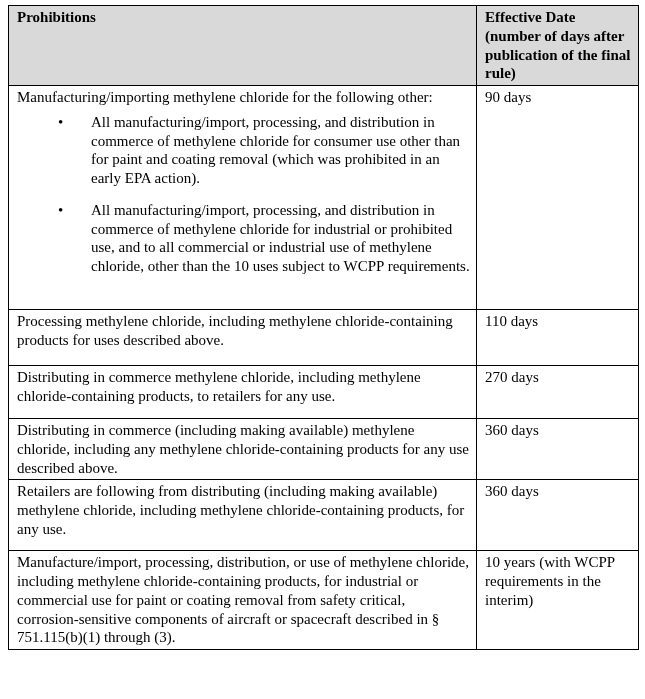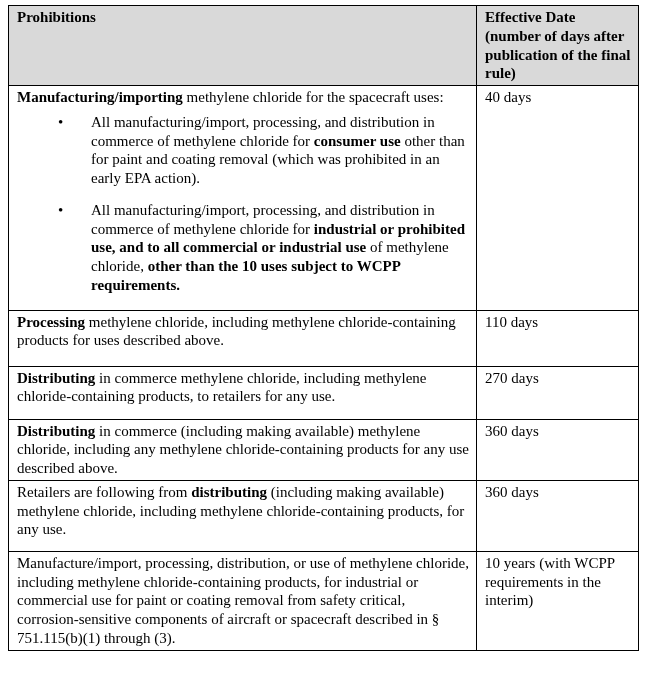--- a/index.html
+++ b/index.html
@@ -40,21 +40,21 @@
   }
   thead tr { height: 73px; }
   tbody tr:nth-child(1) { height: 224px; }
   tbody tr:nth-child(2) { height: 56px; margin-left: 44px; }
   tbody tr:nth-child(3) { height: 53px; }
   tbody tr:nth-child(4) { height: 56px; padding-left: 32px; }
   tbody tr:nth-child(5) { height: 71px; }
   tbody tr:nth-child(6) { height: 59px; }
   tbody tr:nth-child(7) { height: 94px; }
   .para { margin: 0; }
-  .b { font-weight: bold; }
+  .b { font-weight: normal; }
   .bullet {
     display: flex;
     margin: 6px 0 13px 41px;
   }
   .bullet .marker {
     width: 33px;
     flex-shrink: 0;
   }
 </style>
 </head>
@@ -68,31 +68,31 @@
     </colgroup>
     <thead>
       <tr>
         <th>Prohibitions</th>
         <th>Effective Date (number of days after publication of the final rule)</th>
       </tr>
     </thead>
     <tbody>
         <tr>
           <td>
-            <div class="para"><span class="b">Manufacturing/importing</span><span> methylene chloride for the spacecraft uses:</span></div>
+            <div class="para"><span class="b">Manufacturing/importing</span><span> methylene chloride for the following other:</span></div>
             <div class="para bullet">
               <span class="marker">•</span>
               <span><span>All manufacturing/import, processing, and distribution in commerce of methylene chloride for </span><span class="b">consumer use</span><span> other than for paint and coating removal (which was prohibited in an early EPA action).</span></span>
             </div>
             <div class="para bullet">
               <span class="marker">•</span>
               <span><span>All manufacturing/import, processing, and distribution in commerce of methylene chloride for </span><span class="b">industrial or prohibited use, and to all commercial or industrial use</span><span> of methylene chloride, </span><span class="b">other than the 10 uses subject to WCPP requirements.</span></span>
             </div>
           </td>
-          <td>40 days</td>
+          <td>90 days</td>
         </tr>
         <tr>
           <td>
             <div class="para"><span class="b">Processing</span><span> methylene chloride, including methylene chloride-containing products for uses described above.</span></div>
           </td>
           <td>110 days</td>
         </tr>
         <tr>
           <td>
             <div class="para"><span class="b">Distributing</span><span> in commerce methylene chloride, including methylene chloride-containing products, to retailers for any use.</span></div>

